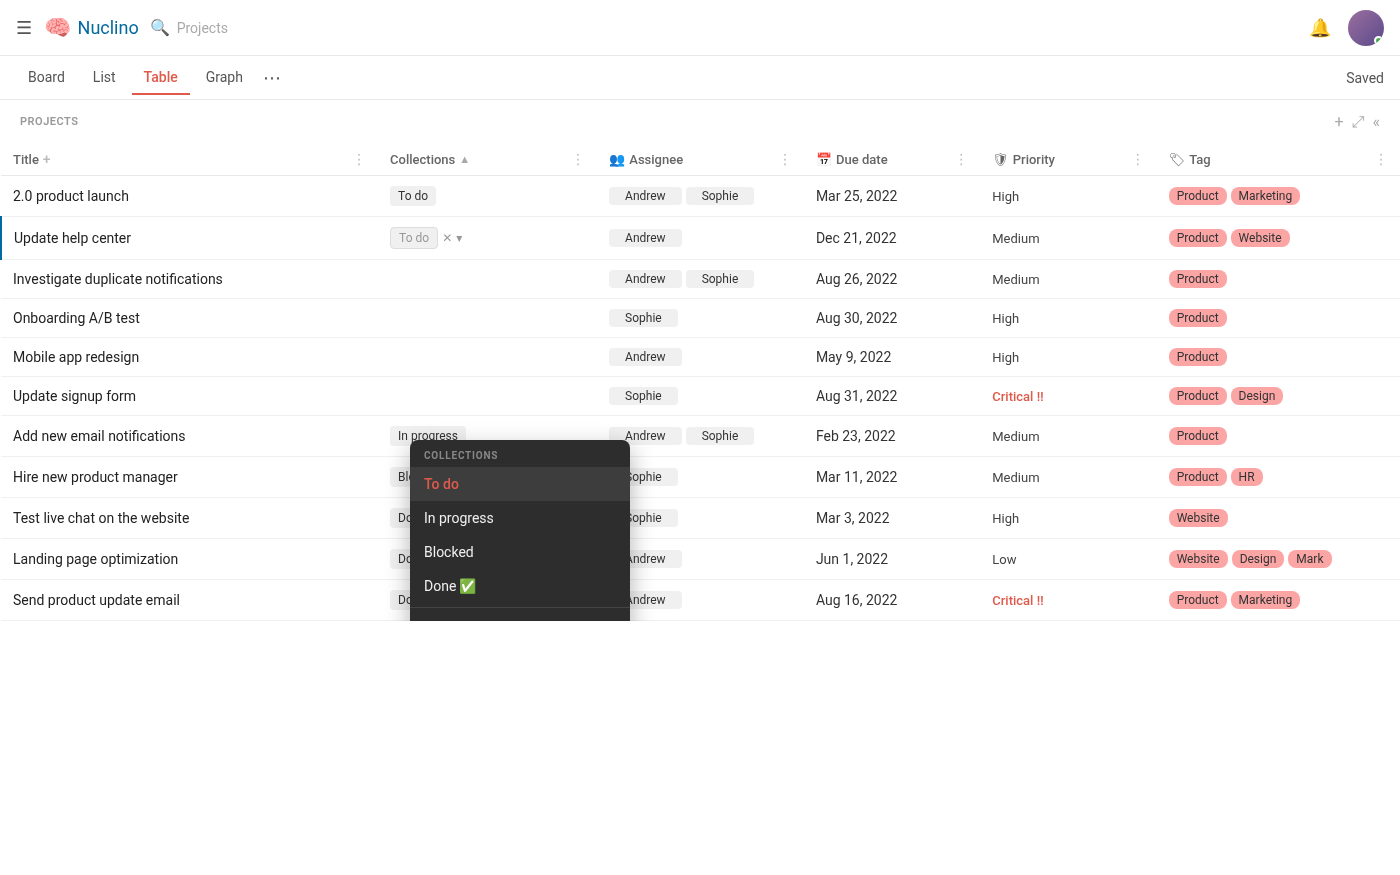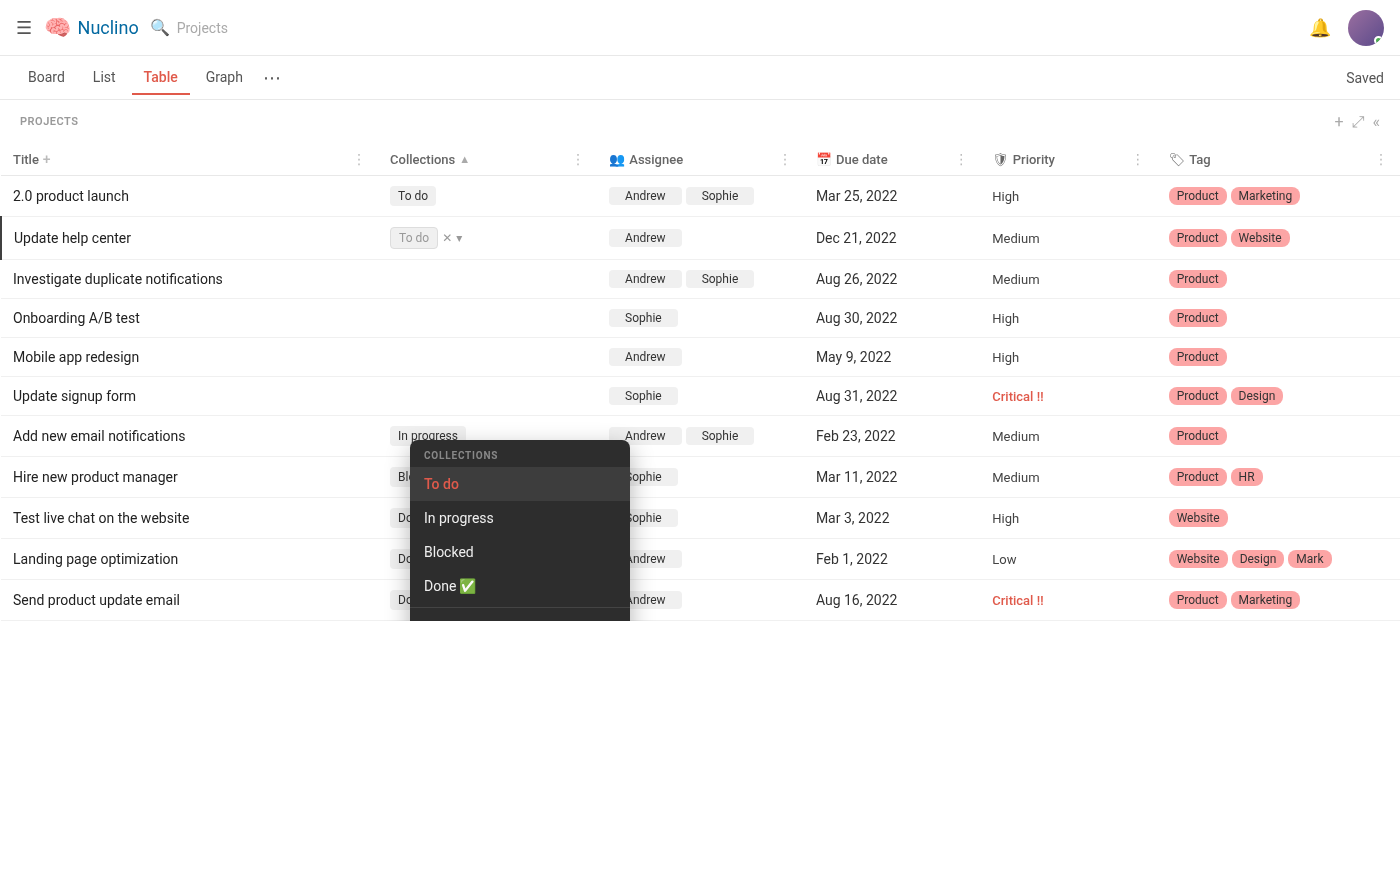--- a/index.html
+++ b/index.html
@@ -62,21 +62,21 @@
     .assignee-chip { display: inline-flex; align-items: center; background: #f0f0f0; border-radius: 4px; padding: 2px 16px; font-size: 12px; color: #333; }
 
     .priority-text { font-size: 13px; color: #444; }
     .priority-critical { color: #e05a4b; font-weight: 500; }
     .priority-exclaim { color: #e05a4b; }
 
     .tags { display: flex; flex-wrap: wrap; gap: 4px; }
     .tag { display: inline-flex; align-items: center; background: #fca5a5; border-radius: 8px; padding: 2px 8px; font-size: 12px; color: #333; }
 
     .row-active { background: #fff; }
-    .row-active td:first-child { border-left: 2px solid #404040; text-align: center; }
+    .row-active td:first-child { border-left: 2px solid #0369a1; text-align: center; }
     .collection-edit { display: flex; align-items: center; gap: 4px; position: relative; }
     .collection-badge-editing { background: #f0f0f0; border-radius: 4px; padding: 3px 8px; font-size: 12px; color: #999; border: 1px solid #ddd; }
     .clear-btn { cursor: pointer; color: #999; font-size: 12px; }
     .expand-btn { cursor: pointer; color: #999; font-size: 12px; }
 
     
     .dropdown { position: absolute; top: 340px; left: 410px; width: 220px; background: #2d2d2d; border-radius: 8px; box-shadow: 0 8px 24px rgba(0,0,0,0.3); z-index: 100; overflow: hidden; }
     .dropdown-header { padding: 10px 14px 6px; font-size: 10px; font-weight: 700; color: #888; letter-spacing: 0.8px; text-transform: uppercase; }
     .dropdown-item { padding: 9px 14px; font-size: 14px; color: #eee; cursor: pointer; display: flex; align-items: center; gap: 6px; }
     .dropdown-item.active { background: #3d3d3d; color: #e05a4b; font-weight: 500; }
@@ -371,21 +371,21 @@
               <div class="title-cell">
     <span class="title-text">Landing page optimization</span>
   </div>
             </td>
             <td class="col-collections"><span class="badge">Done ✅</span></td>
             <td class="col-assignee">
               <div class="assignee-chips">
                 <span class="assignee-chip">Andrew</span>
               </div>
             </td>
-            <td class="col-duedate"><span>Feb 1, 2022</span></td>
+            <td class="col-duedate"><span>Jun 1, 2022</span></td>
             <td class="col-priority"><span class="priority-text">Low</span></td>
             <td class="col-tag">
               <div class="tags">
                 <span class="tag">Website</span>
                 <span class="tag">Design</span>
                 <span class="tag">Mark</span>
               </div>
             </td>
           </tr>
           <tr>

